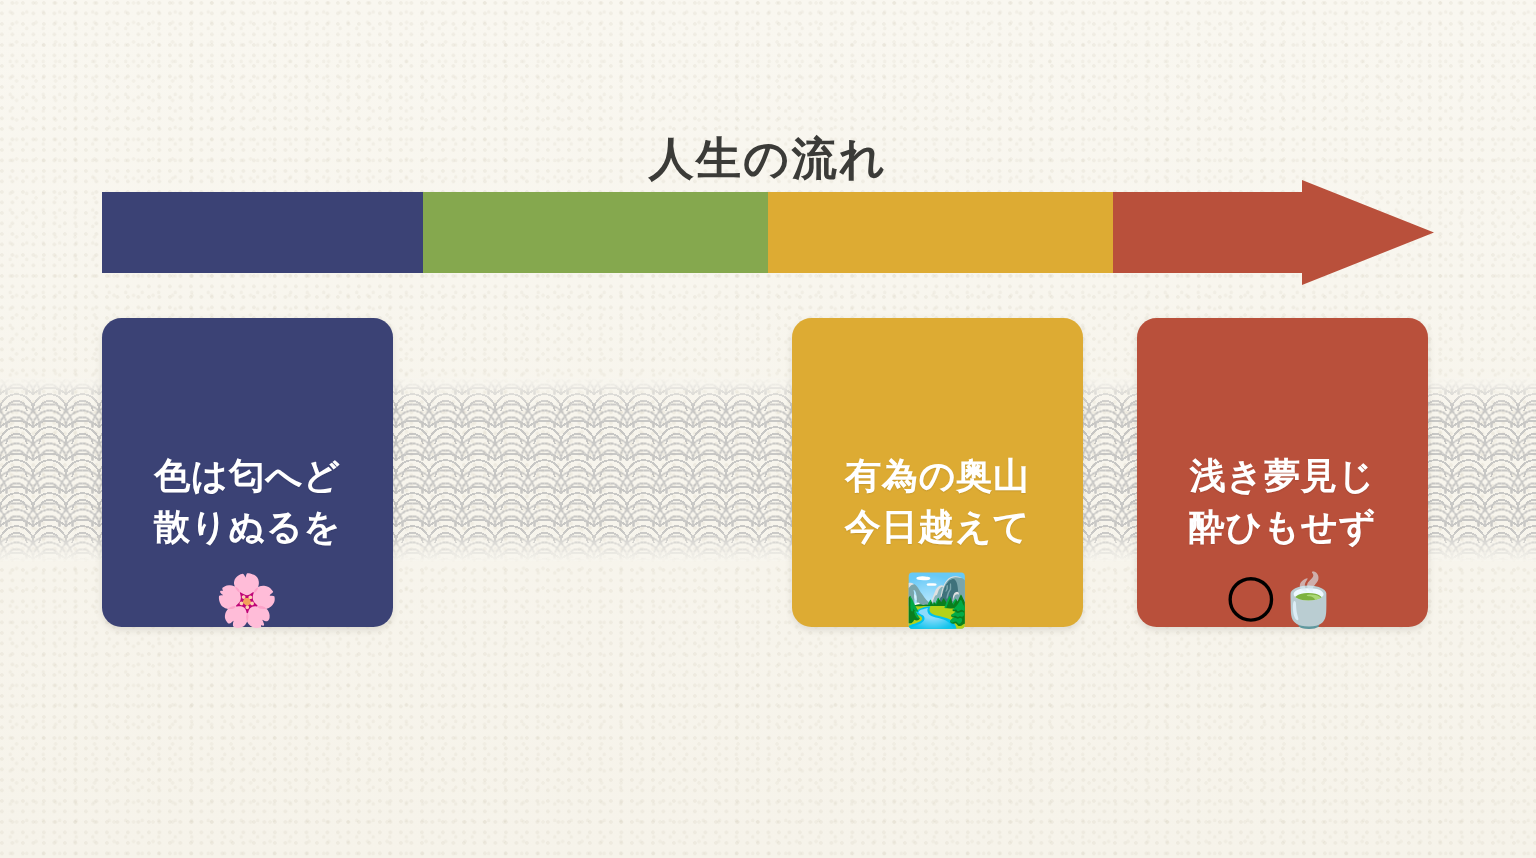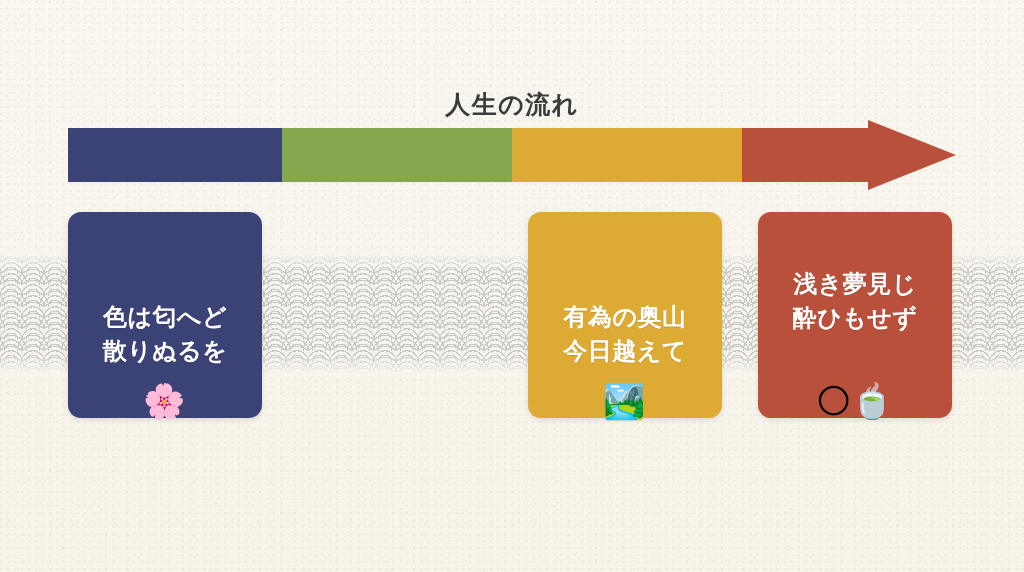--- a/index.html
+++ b/index.html
@@ -50,21 +50,21 @@
     background: linear-gradient(180deg, rgba(248,246,239,1) 0%, rgba(248,246,239,0) 16%, rgba(248,246,239,0) 84%, rgba(248,246,239,1) 100%);
   }
 
   
   #title {
     position: absolute;
     left: 0;
     top: 92px;
     width: 1024px;
     text-align: center;
-    font-size: 25px;
+    font-size: 30px;
     font-weight: 700;
     color: #3b3b38;
     letter-spacing: 1.5px;
     line-height: 1;
   }
 
   
   #arrow {
     position: absolute;
     left: 68px;
@@ -102,21 +102,21 @@
   .card-emoji {
     margin-top: 16px;
     font-size: 34px;
     line-height: 1;
     text-align: center;
   }
 
   #card-0 { left: 68px; }
   #card-1 { left: 298px; }
   #card-2 { left: 528px; }
-  #card-3 { left: 758px; gap: 33px; }
+  #card-3 { left: 758px; }
 </style>
 </head>
 <body>
 
 <div id="stage">
 
   <div id="wave-band"></div>
 
   <div id="title">人生の流れ</div>
 

